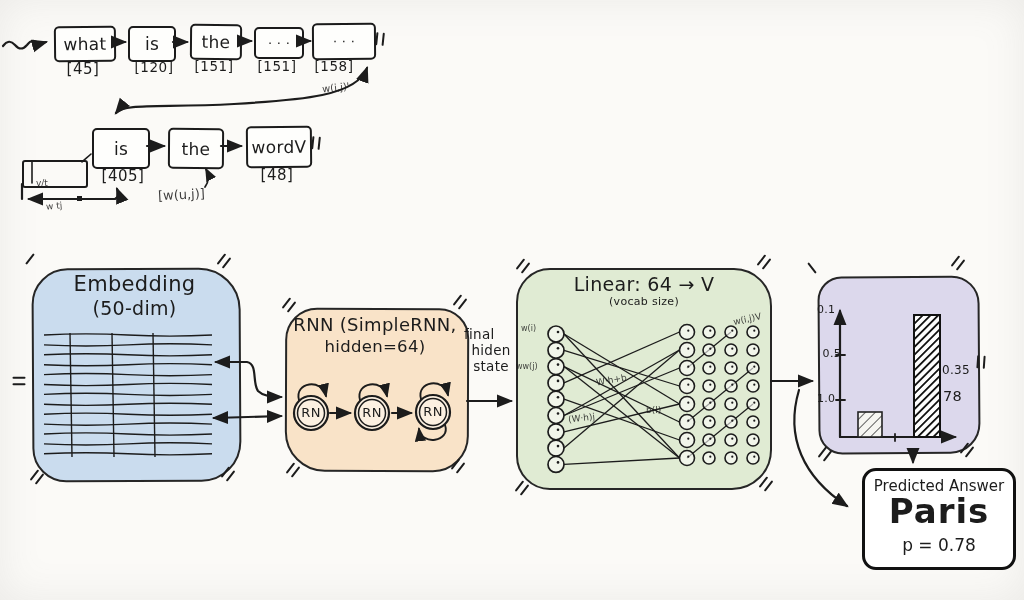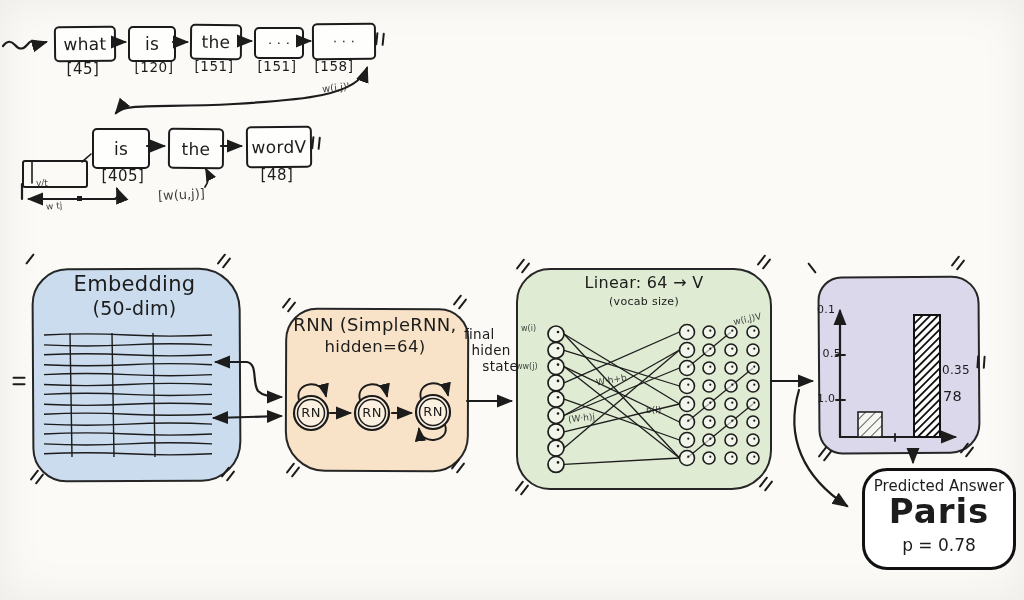--- a/index.html
+++ b/index.html
@@ -17,21 +17,21 @@
 </style>
 </head>
 <body>
 
 <div id="canvas">
 
   <div class="stage" style="left: 32px; top: 268px; width: 205px; height: 210px; border-radius: 36px 42px 40px 34px; transform: rotate(-0.3deg); background-color: rgb(202, 220, 238);"></div>
   <div class="stage" style="left: 285px; top: 308px; width: 180px; height: 160px; border-radius: 32px 30px 36px 40px; transform: rotate(0.2deg); background-color: rgb(249, 227, 200);"></div>
   <div class="stage" style="left: 516px; top: 268px; width: 252px; height: 218px; border-radius: 34px 38px 40px 34px; background-color: rgb(224, 235, 211);"></div>
   <div class="stage" style="left: 818px; top: 276px; width: 158px; height: 174px; border-radius: 24px 28px 30px 24px; transform: rotate(-0.4deg); background-color: rgb(220, 216, 236);"></div>
-  <div class="stage" style="left: 862px; top: 468px; width: 148px; height: 96px; border: 3.5px solid rgb(17, 17, 17); border-radius: 25px; z-index: 2; background-color: rgb(255, 255, 255); text-decoration: underline;">
+  <div class="stage" style="left: 862px; top: 468px; width: 148px; height: 96px; border: 3.5px solid rgb(17, 17, 17); border-radius: 14px; z-index: 2; background-color: rgb(255, 255, 255); text-decoration: underline;">
     <div class="pb-child" style="top:6px;font-size:15px">Predicted Answer</div>
     <div class="pb-child" style="top:20px;font-size:34px;font-weight:700;letter-spacing:1px">Paris</div>
     <div class="pb-child" style="top:64px;font-size:17px">p = 0.78</div>
   </div>
 
   <div class="tbox" style="left:54px;top:26px;width:58px;height:32px;transform:rotate(-.6deg)">what</div>
   <div class="tbox" style="left:128px;top:26px;width:44px;height:32px">is</div>
   <div class="tbox" style="left:190px;top:24px;width:48px;height:32px;transform:rotate(.5deg)">the</div>
   <div class="tbox" style="left:254px;top:27px;width:46px;height:28px;font-size:13px">· · ·</div>
   <div class="tbox" style="left:312px;top:23px;width:60px;height:33px;font-size:13px;transform:rotate(-.4deg)">· · ·</div>
@@ -61,23 +61,23 @@
   <div class="t" style="left:42px;top:297px;width:185px;font-size:19px">(50-dim)</div>
 
   <div class="t" style="left:291px;top:314px;width:168px;font-size:18px">RNN (SimpleRNN,</div>
   <div class="t" style="left:291px;top:337px;width:168px;font-size:16.5px">hidden=64)</div>
   <div class="t" style="left:293px;top:405px;width:36px;font-size:13px">RN</div>
   <div class="t" style="left:354px;top:405px;width:36px;font-size:13px">RN</div>
   <div class="t" style="left:415px;top:404px;width:36px;font-size:13px">RN</div>
 
   <div class="t" style="left:464px;top:326px;width:54px;font-size:13.5px;text-align:left">final</div>
   <div class="t" style="left:464px;top:342px;width:54px;font-size:13.5px;text-align:center">hiden</div>
-  <div class="t" style="left:464px;top:358px;width:54px;font-size:13.5px;text-align:right">state</div>
-
-  <div class="t" style="left:526px;top:273px;width:236px;font-size:16px">Linear: 64 → V</div>
+  <div class="t" style="left:464px;top:358px;width:54px;font-size:13.5px;text-align:center">state</div>
+
+  <div class="t" style="left:526px;top:273px;width:236px;font-size:19px">Linear: 64 → V</div>
   <div class="t" style="left:526px;top:295px;width:236px;font-size:11px">(vocab size)</div>
   <div class="scr" style="left:521px;top:324px;font-size:8px">w(i)</div>
   <div class="scr" style="left:516px;top:362px;font-size:8px">ww(j)</div>
   <div class="scr" style="left:733px;top:314px;transform:rotate(-12deg)">w(i,j)V</div>
   <div class="scr" style="left:596px;top:375px;transform:rotate(-10deg)">W·h+b</div>
   <div class="scr" style="left:568px;top:413px;transform:rotate(-6deg)">(W·h)j</div>
   <div class="scr" style="left:646px;top:405px">b(l)</div>
 
   <div class="t" style="left:817px;top:303px;width:24px;font-size:11px;text-align:left">0.1</div>
   <div class="t" style="left:817px;top:347px;width:24px;font-size:11px;text-align:right">0.5</div>

